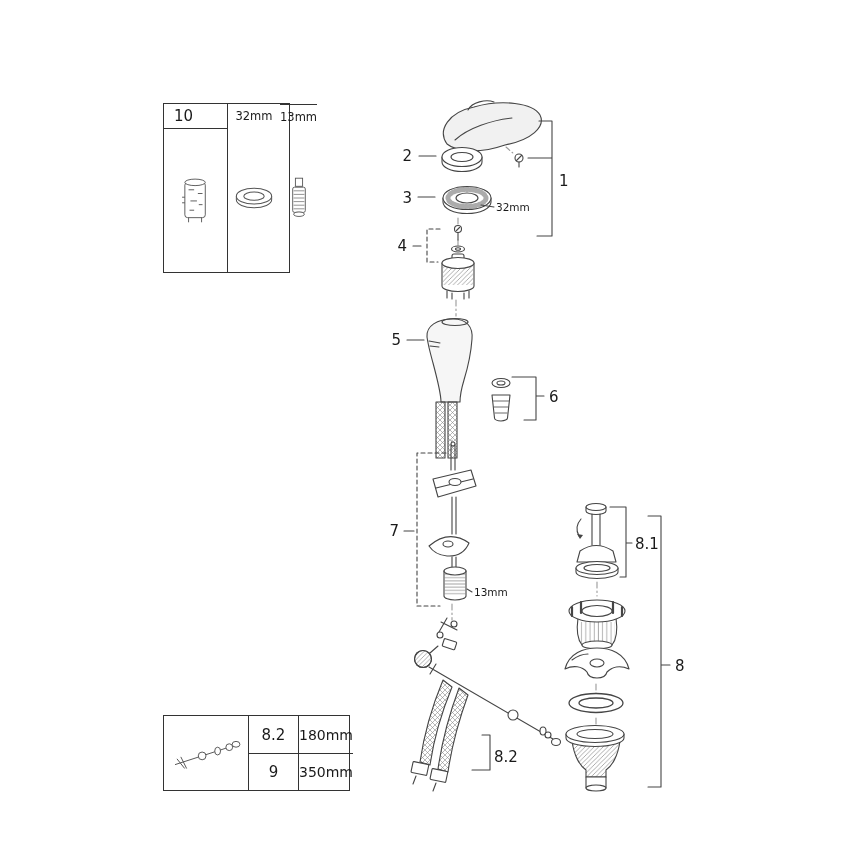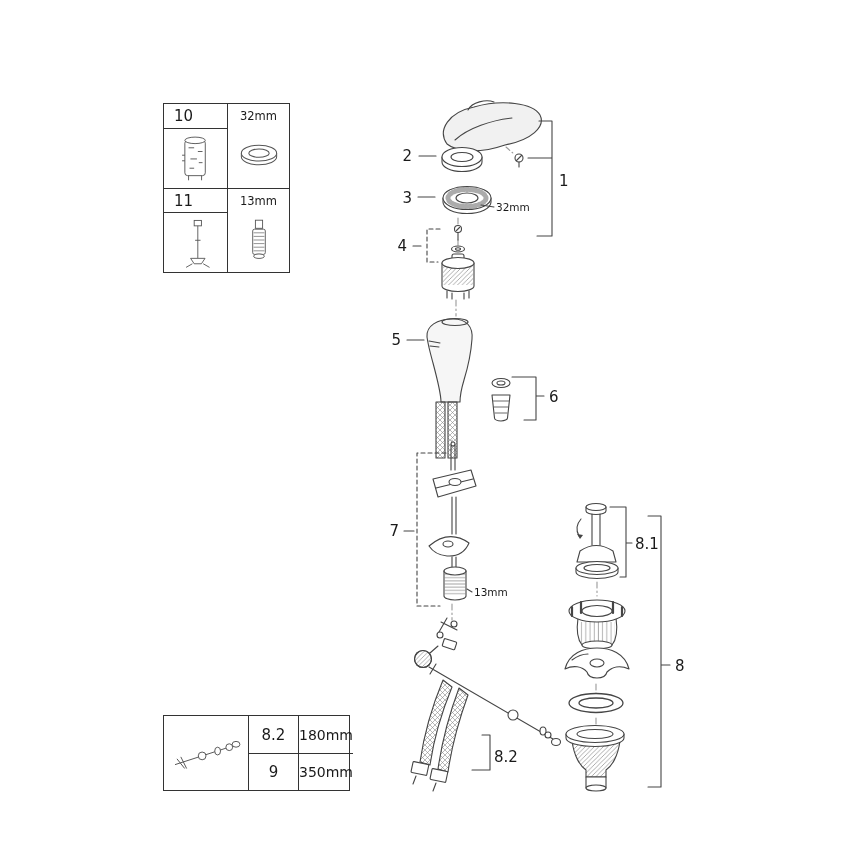--- a/index.html
+++ b/index.html
@@ -5,21 +5,21 @@
   *{margin:0;padding:0;box-sizing:border-box}
   html,body{width:868px;height:868px;background:#fff;overflow:hidden;
     font-family:"DejaVu Sans","Liberation Sans",sans-serif;color:#1a1a1a}
   .stage{position:absolute;inset:0;width:868px;height:868px;background:#fff}
   .main-svg{position:absolute;left:0;top:0}
   .labels text{fill:#1a1a1a;stroke:none}
   .co{font-size:15px}
   .dm{font-size:10.5px}
   .tbl{position:absolute;border:1.3px solid #333;background:#fff}
   
-  .toptbl{left:163px;top:103px;width:127px;height:170px;display:flex;flex-direction:column}
+  .toptbl{left:163px;top:103px;width:127px;height:170px;display:flex;flex-direction:row}
   .trow{flex:1;display:flex;min-height:0}
   .trow + .trow{border-top:1.3px solid #333}
   .idcell{width:64px;border-right:1.3px solid #333;display:flex;flex-direction:column}
   .dimcell{flex:1;display:flex;flex-direction:column;align-items:center}
   .idnum{font-size:15px;padding:3px 0 2px 10px;border-bottom:1.3px solid #333;line-height:1.25}
   .dimtxt{font-size:11.5px;padding:5px 0 0;text-align:center}
   .thumbwrap{flex:1;display:flex;align-items:center;justify-content:center;min-height:0}
   
   .btmtbl{left:163px;top:715px;width:187px;height:76px;display:grid;
     grid-template-columns:85px 50px 1fr;grid-template-rows:1fr 1fr}
@@ -265,33 +265,20 @@
             <g stroke="#555" stroke-width="1.1" fill="none">
               <path d="M9,16 v4 a19,8.5 0 0 0 38,0 v-4" fill="#fff"></path>
               <ellipse cx="28" cy="16" rx="19" ry="8.5" fill="#fff"></ellipse>
               <ellipse cx="28" cy="16" rx="11" ry="4.5" fill="#fff"></ellipse>
             </g>
           </svg>
         </div>
       </div>
     </div>
     <div class="trow">
-      <div class="idcell">
-        <div class="idnum">11</div>
-        <div class="thumbwrap">
-          <svg width="52" height="56" viewBox="0 0 56 62">
-            <g stroke="#555" stroke-width="1" fill="none">
-              <rect x="26" y="6" width="8" height="6" fill="#fff"></rect>
-              <path d="M30,12 V48 M27,28 h6"></path>
-              <path d="M22,48 h16 l-4,6 h-8 Z" fill="#fff"></path>
-              <path d="M24,54 l-7,4 M36,54 l7,4"></path>
-            </g>
-          </svg>
-        </div>
-      </div>
       <div class="dimcell">
         <div class="dimtxt">13mm</div>
         <div class="thumbwrap">
           <svg width="36" height="48" viewBox="0 0 40 52">
             <g stroke="#555" stroke-width="1" fill="none">
               <rect x="16" y="4" width="8" height="9" fill="#fff"></rect>
               <rect x="13" y="14" width="14" height="28" rx="2" fill="#fff"></rect>
               <path d="M14,18 h12 M14,22 h12 M14,26 h12 M14,30 h12 M14,34 h12 M14,38 h12" stroke-width="0.7"></path>
               <ellipse cx="20" cy="44" rx="6" ry="2.5" fill="#fff"></ellipse>
             </g>

